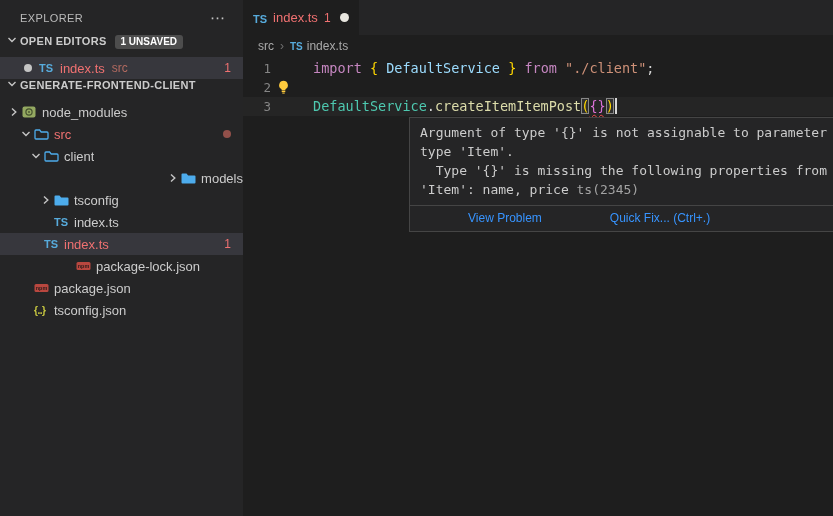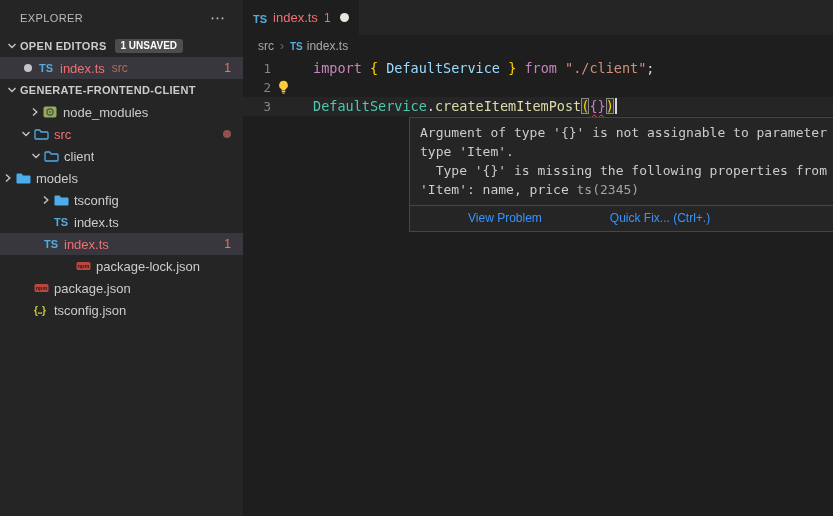--- a/index.html
+++ b/index.html
@@ -8,21 +8,21 @@
     background:#1E1E1E;
     font-family:"Liberation Sans",sans-serif;
     -webkit-font-smoothing:antialiased;
     color:#CCCCCC;
   }
   
   #sidebar{position:absolute;left:0;top:0;width:243px;height:516px;background:#252526;}
   .pane-title{height:35px;display:flex;align-items:center;padding:0 14px 0 20px;}
   .pane-title .title-text{font-size:11px;color:#BBBBBB;letter-spacing:.4px;}
   .more-actions{margin-left:auto;color:#C5C5C5;font-size:15px;cursor:pointer;line-height:10px;padding:2px 4px;}
-  .section-header{height:22px;display:flex;align-items:center;padding-left:4px;cursor:pointer;}
+  .section-header{height:22px;display:flex;align-items:flex-start;padding-left:4px;cursor:pointer;}
   .section-header .chev{width:16px;display:flex;justify-content:center;align-items:center;flex:none;}
   .section-header .sec-label{font-size:11px;font-weight:bold;color:#CCCCCC;letter-spacing:.3px;white-space:nowrap;}
   .badge-pill{margin-left:8px;background:#4D4D4D;color:#FFFFFF;font-size:10px;font-weight:600;
     padding:1px 6px 2px;border-radius:3px;white-space:nowrap;}
   .row{height:22px;display:flex;align-items:center;font-size:13px;color:#CCCCCC;cursor:pointer;white-space:nowrap;}
   .row.sel{background:#37373D;}
   .row .chev{width:16px;display:flex;justify-content:center;align-items:center;flex:none;}
   .row .spacer{width:16px;flex:none;}
   .row .ficon{width:20px;display:flex;align-items:center;flex:none;}
   .row .label{overflow:hidden;text-overflow:ellipsis;}
@@ -104,21 +104,21 @@
   <div class="section-header">
     <span class="chev">
         <svg width="10" height="10" viewBox="0 0 10 10">
           <path d="M1.5 3 L5 6.5 L8.5 3" stroke="#C5C5C5" fill="none" stroke-width="1.4"></path>
         </svg>
       </span>
     <span class="sec-label">GENERATE-FRONTEND-CLIENT</span>
   </div>
 
   <div id="tree">
-      <div class="row" style="padding-left: 27px;">
+      <div class="row" style="padding-left: 6px;">
         <span class="chev">
           <svg width="10" height="10" viewBox="0 0 10 10">
             <path d="M3 1.5 L6.8 5 L3 8.5" stroke="#C5C5C5" fill="none" stroke-width="1.4"></path>
           </svg>
         </span>
         <span class="ficon">
           <svg width="14" height="14" viewBox="0 0 14 14">
             <rect x="0.5" y="1.5" width="13" height="11" rx="2" fill="#94A961"></rect>
             <circle cx="7" cy="7" r="3.1" fill="none" stroke="#46522F" stroke-width="1.2"></circle>
             <circle cx="7" cy="7" r="0.9" fill="#46522F"></circle>
@@ -146,21 +146,21 @@
             <path d="M1.5 3 L5 6.5 L8.5 3" stroke="#C5C5C5" fill="none" stroke-width="1.4"></path>
           </svg>
         </span>
         <span class="ficon">
           <svg width="15" height="13" viewBox="0 0 15 13">
             <path d="M1 3 a1 1 0 0 1 1 -1 h3.6 l1.6 2 h5.8 a1 1 0 0 1 1 1 v5 a1 1 0 0 1 -1 1 h-11 a1 1 0 0 1 -1 -1 z" fill="none" stroke="#4DACEC" stroke-width="1.3"></path>
           </svg>
         </span>
         <span class="label">client</span>
       </div>
-      <div class="row" style="">
+      <div class="row" style="padding-left: 38px; justify-content: flex-end;">
         <span class="chev">
           <svg width="10" height="10" viewBox="0 0 10 10">
             <path d="M3 1.5 L6.8 5 L3 8.5" stroke="#C5C5C5" fill="none" stroke-width="1.4"></path>
           </svg>
         </span>
         <span class="ficon">
           <svg width="15" height="13" viewBox="0 0 15 13">
             <path d="M0.5 2.5 a1 1 0 0 1 1 -1 h4 l1.6 2 h6.4 a1 1 0 0 1 1 1 v6 a1 1 0 0 1 -1 1 h-12 a1 1 0 0 1 -1 -1 z" fill="#4DACEC"></path>
           </svg>
         </span>

